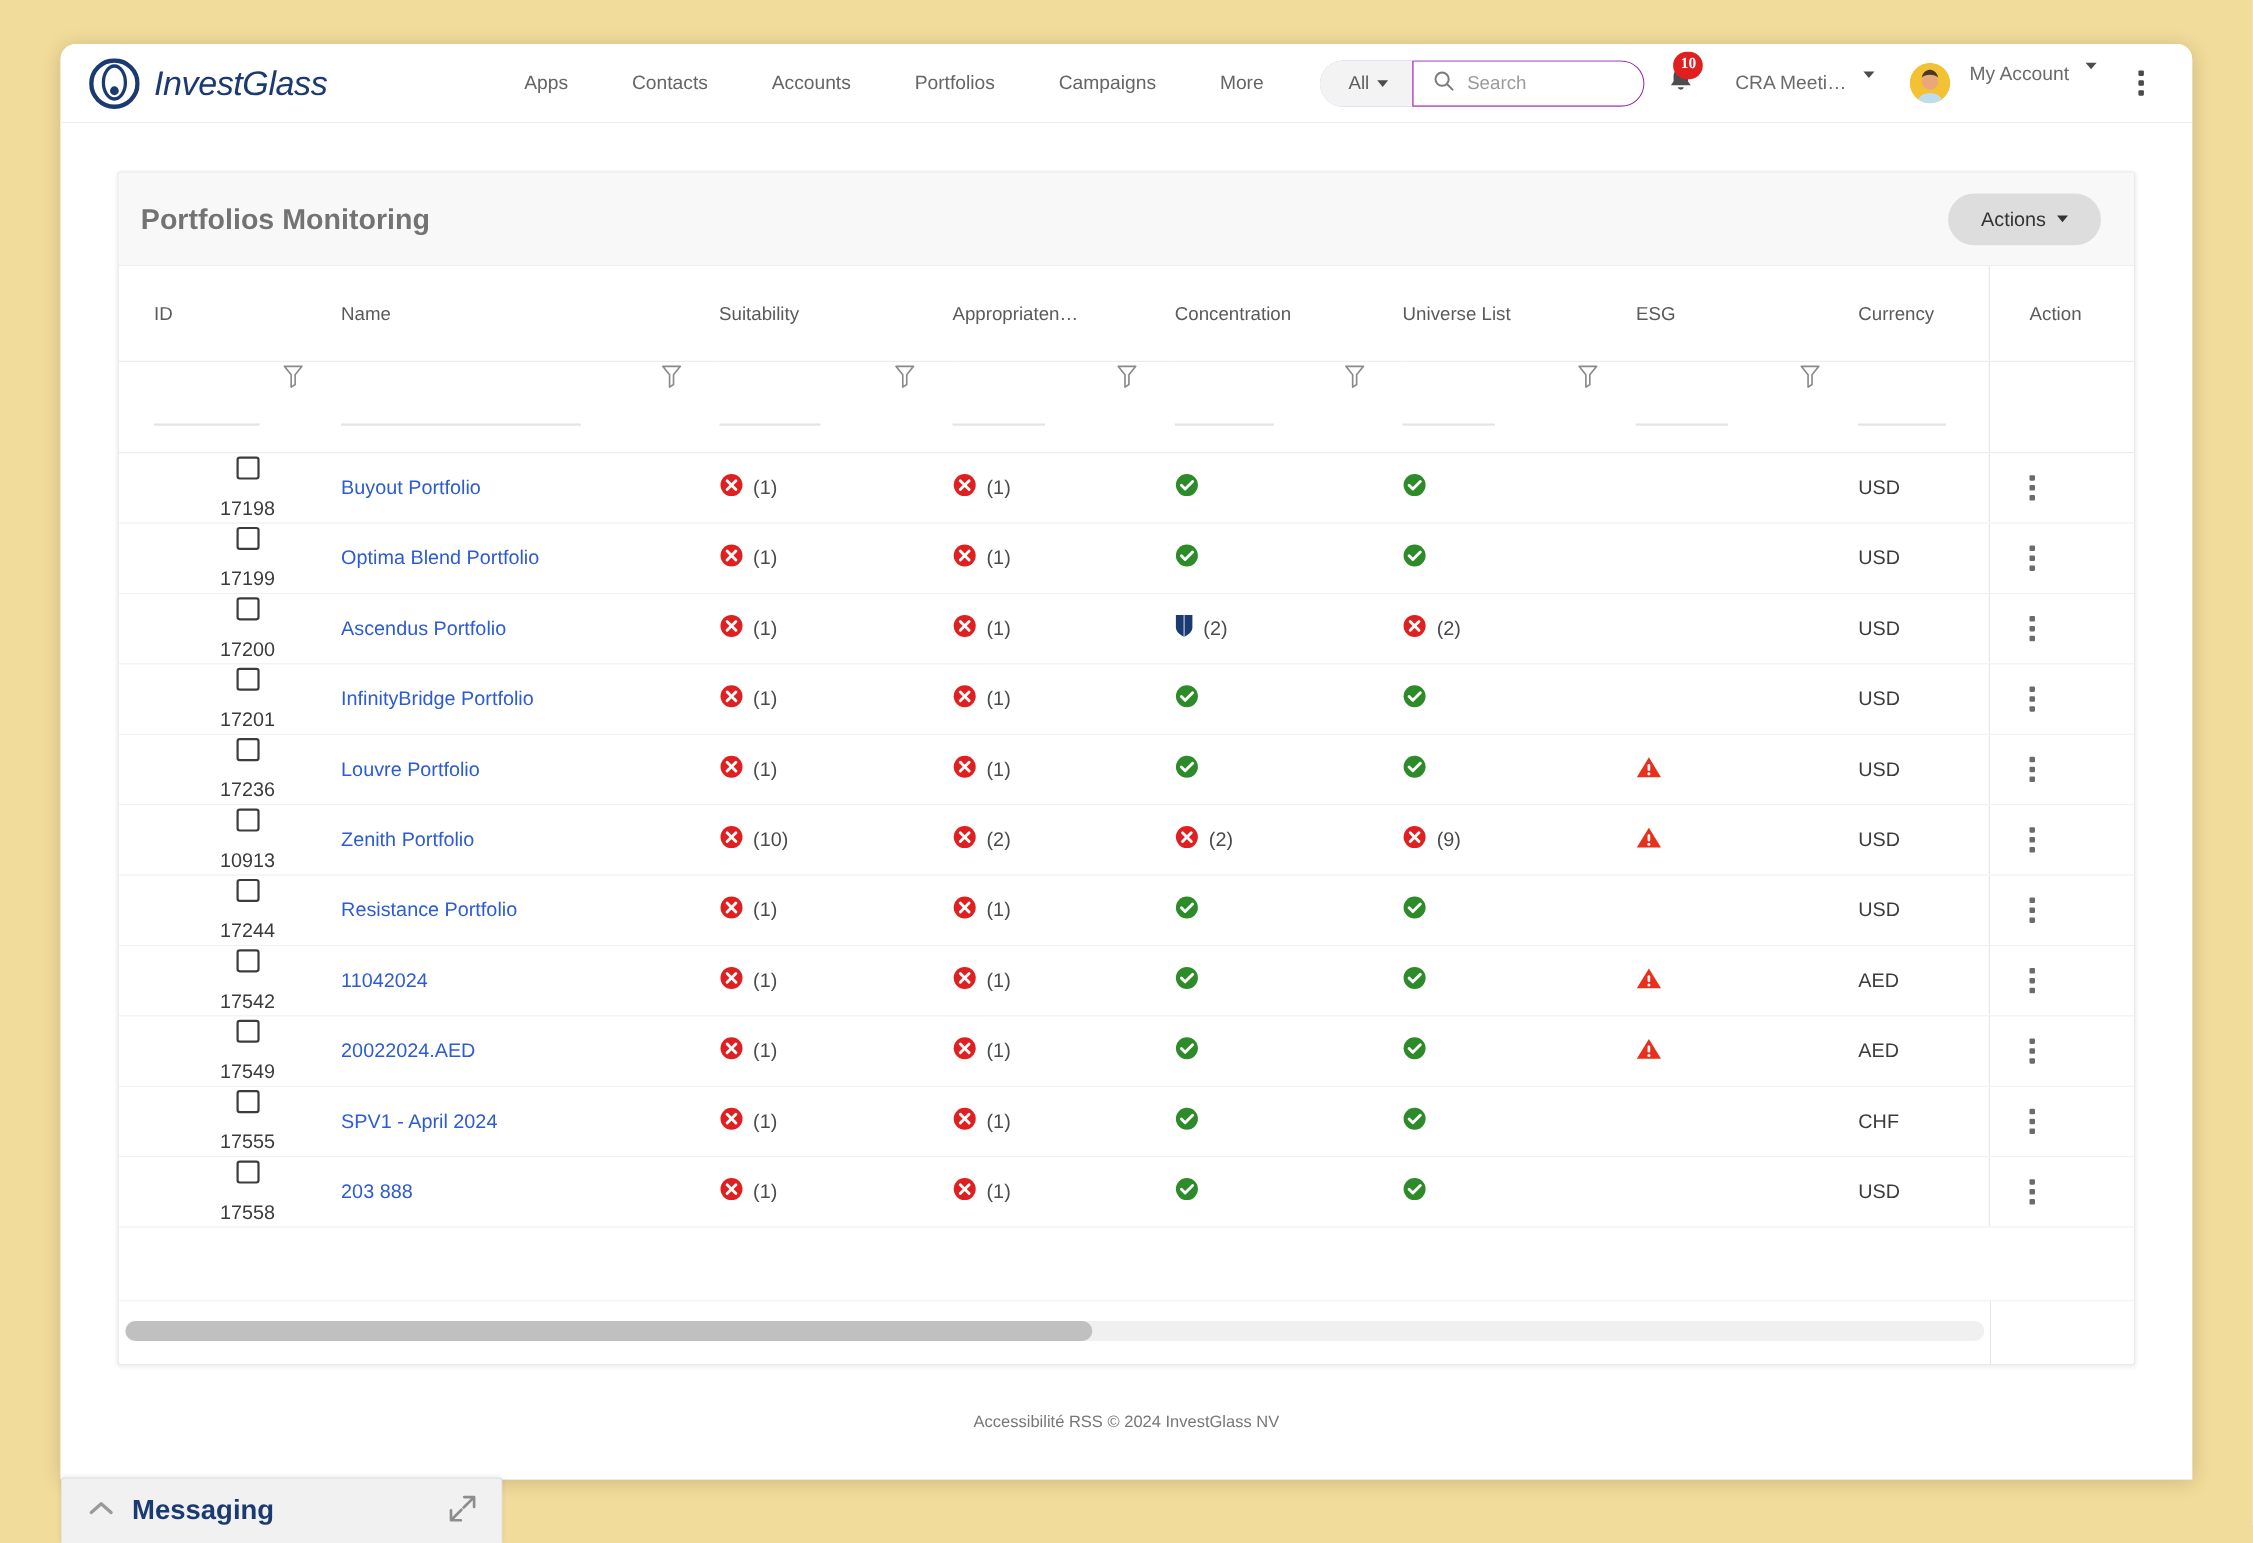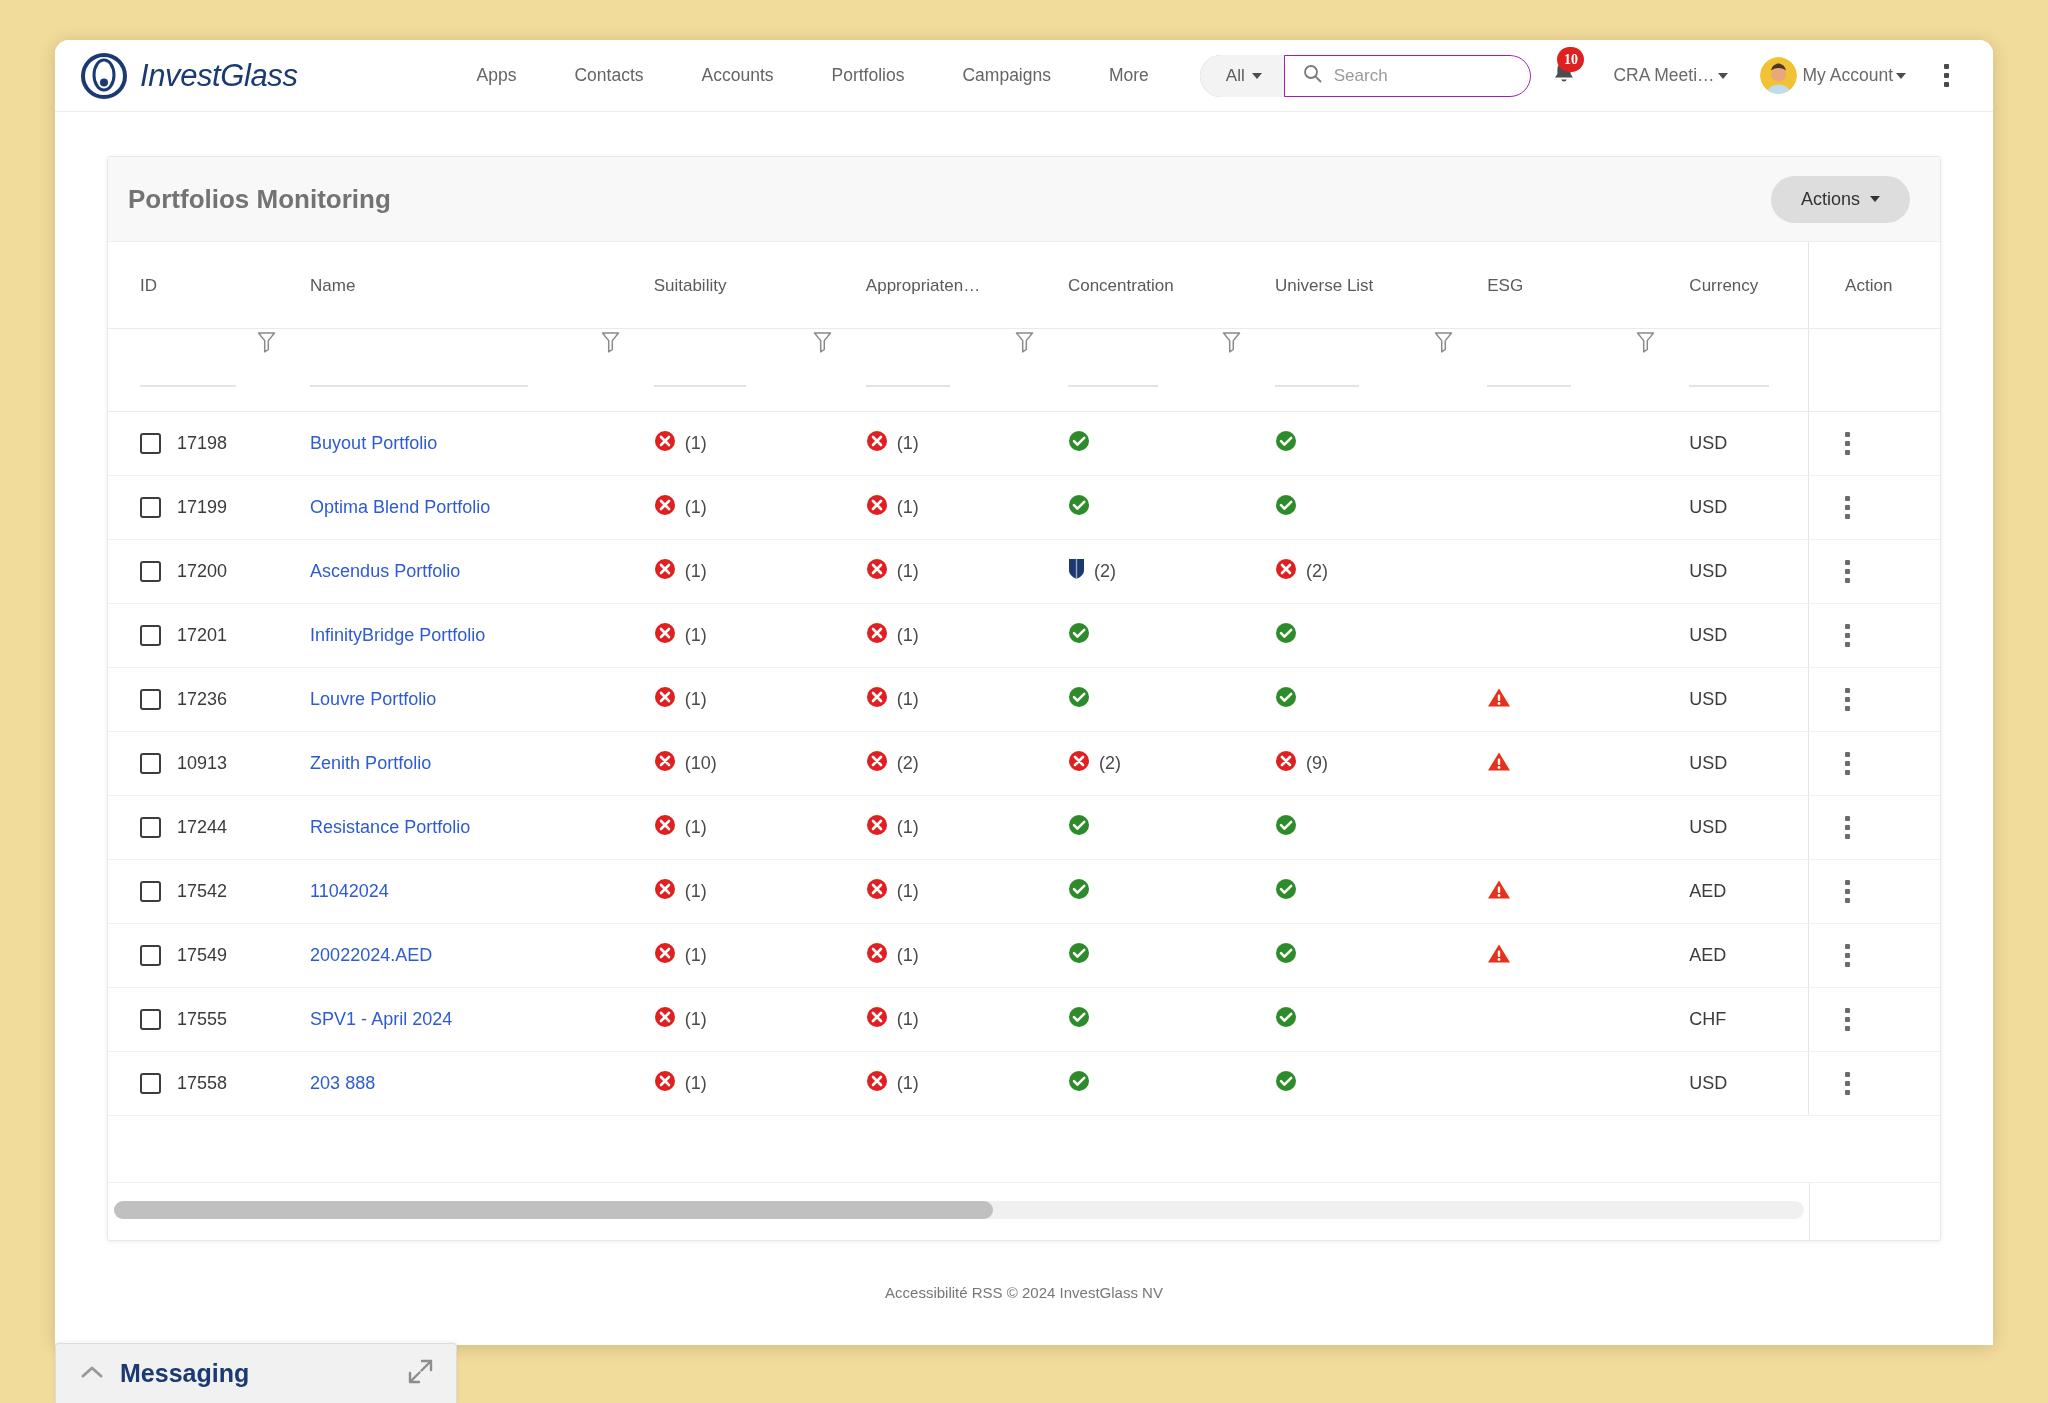--- a/index.html
+++ b/index.html
@@ -134,22 +134,21 @@
     min-width: 27px;
     height: 25px;
     border-radius: 13px;
     display: flex;
     align-items: center;
     justify-content: center;
     padding: 0 5px;
   }
   .nav-dropdown {
     display: flex;
-    align-items: center;
-    gap: 3px;
+    gap: 15px;
     padding: 0 16px;
     font-size: 17.5px;
     color: #6a6a6a;
     cursor: pointer;
     white-space: nowrap;
   }
   .avatar {
     width: 37px; height: 37px;
     border-radius: 50%;
     overflow: hidden;
@@ -291,20 +290,21 @@
     color: #3b3b3b;
     vertical-align: middle;
   }
   tbody tr:last-child td { border-bottom: 1px solid #f0f0f0; }
 
   .id-cell {
     display: flex;
     align-items: center;
     gap: 16px;
     padding-left: 32px;
+    flex-direction: column;
   }
   .checkbox {
     width: 21px; height: 21px;
     border: 2px solid #3c3c3c;
     border-radius: 3px;
     background: #fff;
     flex: none;
     cursor: pointer;
   }
   .id-text { font-size: 18px; color: #3b3b3b; }

